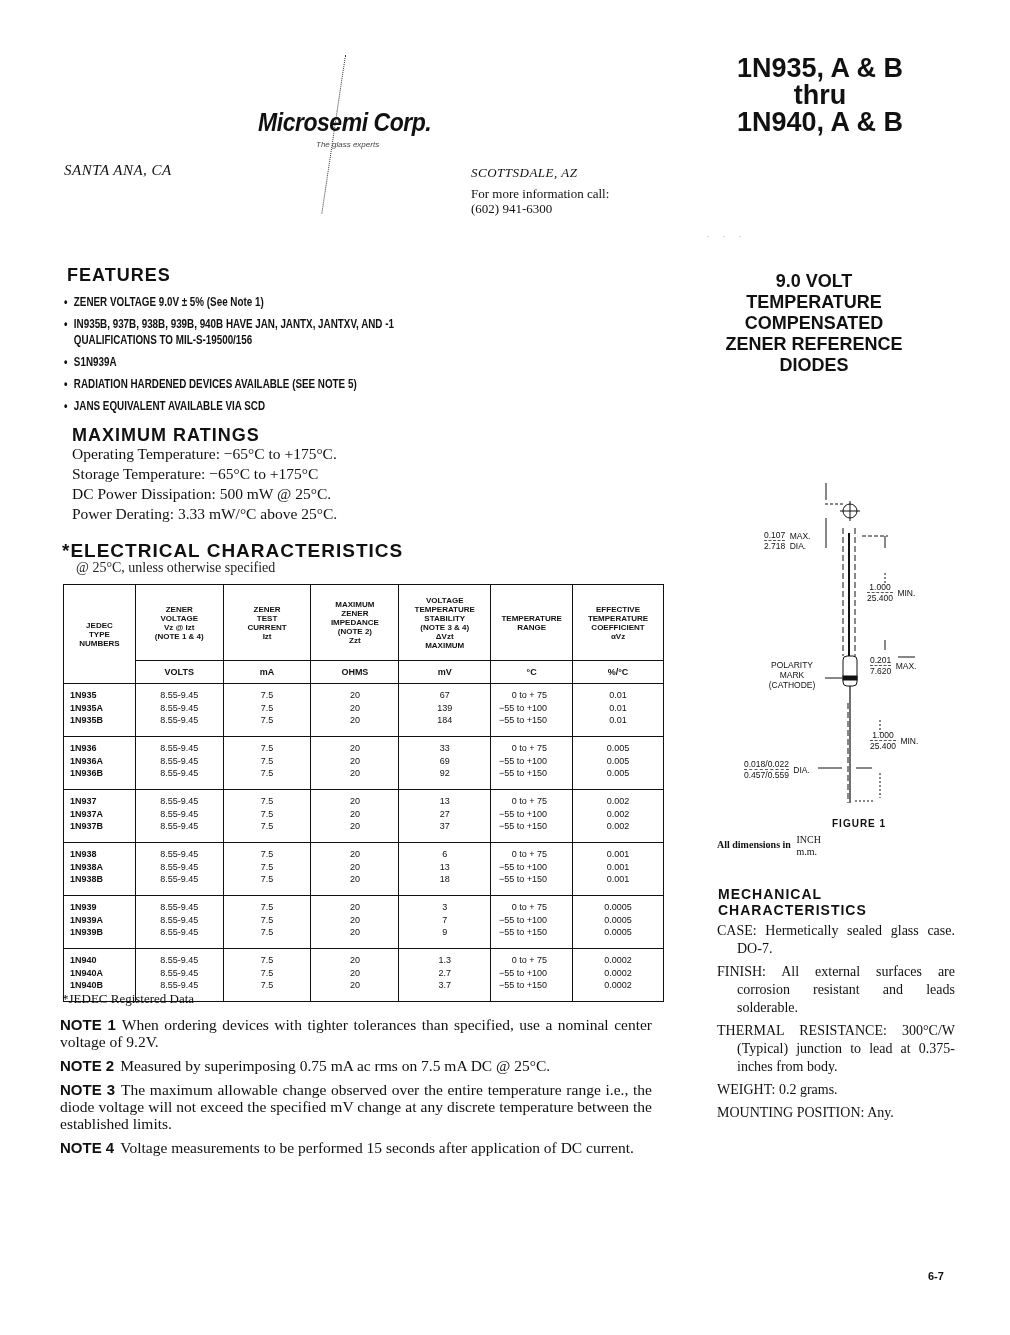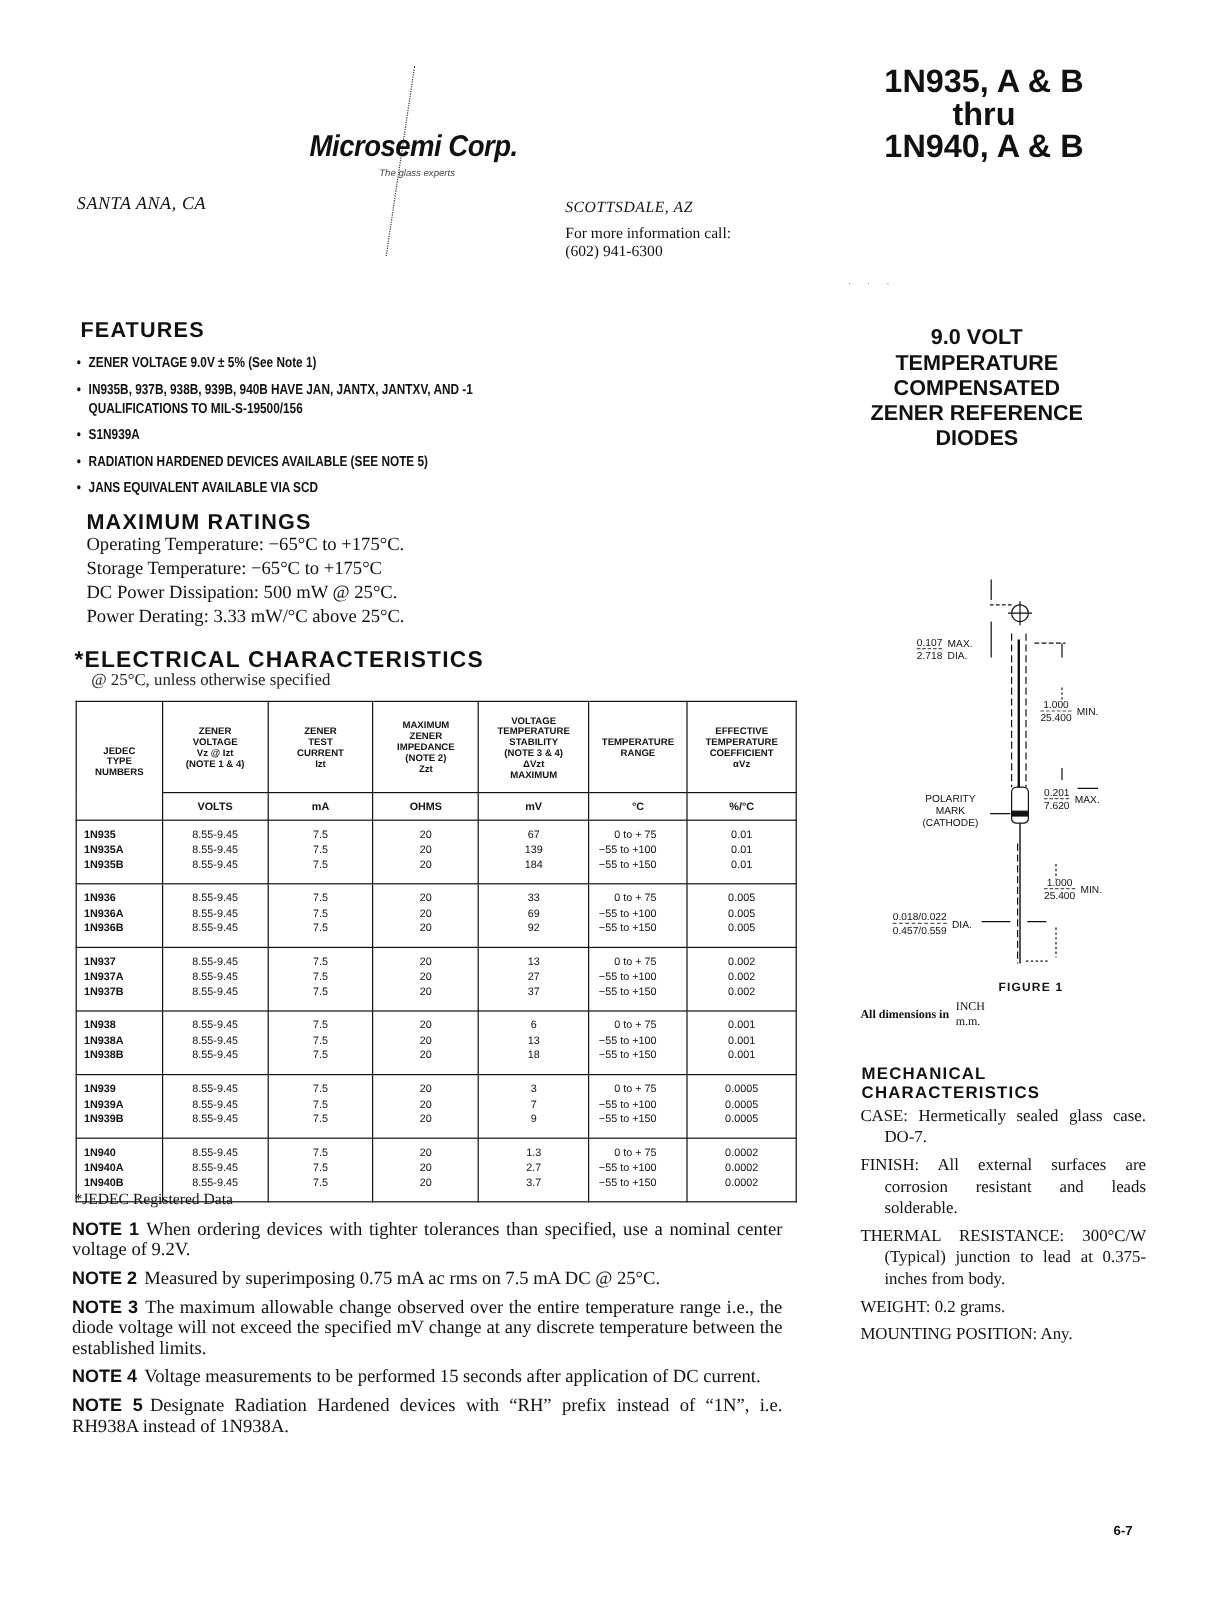--- a/index.html
+++ b/index.html
@@ -402,21 +402,20 @@
       </tr>
     </tbody>
 </table>
 <div class="abs jedec-foot">*JEDEC Registered Data</div>
 
 <div class="abs notes">
   <div class="note"><span class="note-label">NOTE 1</span><span>When ordering devices with tighter tolerances than specified, use a nominal center voltage of 9.2V.</span></div>
   <div class="note"><span class="note-label">NOTE 2</span><span>Measured by superimposing 0.75 mA ac rms on 7.5 mA DC @ 25°C.</span></div>
   <div class="note"><span class="note-label">NOTE 3</span><span>The maximum allowable change observed over the entire temperature range i.e., the diode voltage will not exceed the specified mV change at any discrete temperature between the established limits.</span></div>
   <div class="note"><span class="note-label">NOTE 4</span><span>Voltage measurements to be performed 15 seconds after application of DC current.</span></div>
-  <div class="note"><span class="note-label">NOTE 5</span><span>Designate Radiation Hardened devices with “RH” prefix instead of “1N”, i.e. RH938A instead of 1N938A.</span></div>
 </div>
 
 <div class="abs fig">
   <svg width="240" height="340" viewBox="0 0 240 340" style="position:absolute;left:0;top:0;">
     <g stroke="#111" fill="none" stroke-width="1">
 
       <circle cx="120" cy="33" r="7"></circle>
       <line x1="110" y1="33" x2="130" y2="33"></line>
       <line x1="120" y1="23" x2="120" y2="43"></line>
       <line x1="95" y1="26" x2="113" y2="26" stroke-dasharray="3,2"></line>

